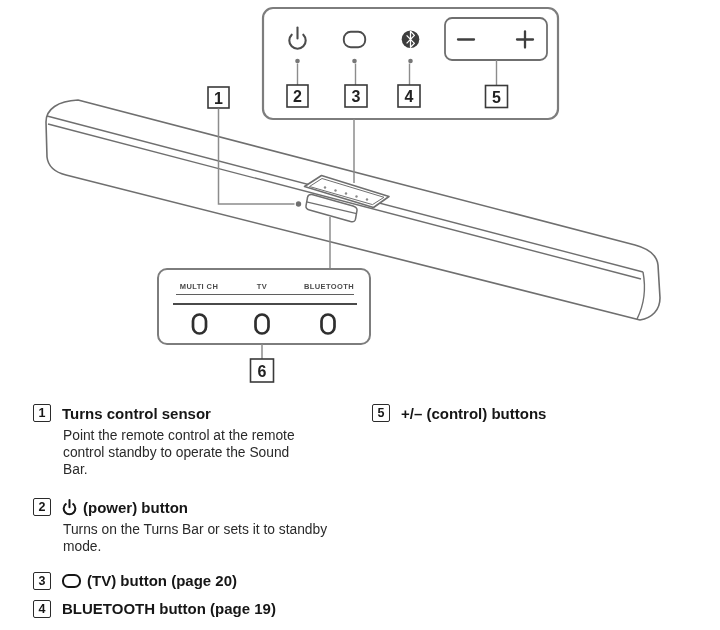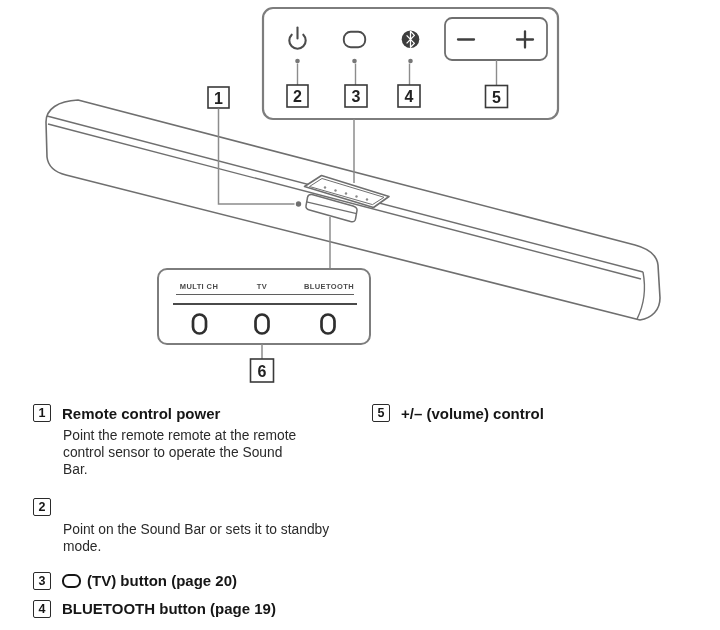--- a/index.html
+++ b/index.html
@@ -168,30 +168,39 @@
     </g>
   </svg>
 
   <div class="legend">
 
     <div class="col-left">
 
       <div class="item mb-a">
         <div class="numrow">
           <span class="nbox">1</span>
-          <span class="ititle">Remote control power</span>
-        </div>
-        <div class="ibody w1">Point the remote remote at the remote control sensor to operate the Sound Bar.</div>
+          <span class="ititle">Turns control sensor</span>
+        </div>
+        <div class="ibody w1">Point the remote control at the remote control standby to operate the Sound Bar.</div>
       </div>
 
       <div class="item mb-b">
         <div class="numrow">
           <span class="nbox">2</span>
-        </div>
-        <div class="ibody w2">Point on the Sound Bar or sets it to standby mode.</div>
+          <span class="ititle">
+            <span class="gicon">
+              <svg width="15" height="17" viewBox="0 0 15 17">
+                <path d="M 11.2,5.1 A 5.8,5.8 0 1 1 3.8,5.1" fill="none" stroke="#161616" stroke-width="2" stroke-linecap="round"></path>
+                <line x1="7.5" y1="1" x2="7.5" y2="8.2" stroke="#161616" stroke-width="2" stroke-linecap="round"></line>
+              </svg>
+            </span>
+            <span>(power) button</span>
+          </span>
+        </div>
+        <div class="ibody w2">Turns on the Turns Bar or sets it to standby mode.</div>
       </div>
 
       <div class="item mb-c">
         <div class="numrow">
           <span class="nbox">3</span>
           <span class="ititle">
             <span class="gicon">
               <svg width="19" height="14" viewBox="0 0 19 14">
                 <rect x="1" y="1" width="17" height="12" rx="5.5" fill="none" stroke="#161616" stroke-width="2"></rect>
               </svg>
@@ -207,19 +216,19 @@
           <span class="ititle">BLUETOOTH button (page 19)</span>
         </div>
       </div>
 
     </div>
 
     <div class="col-right">
       <div class="item">
         <div class="numrow">
           <span class="nbox">5</span>
-          <span class="ititle">+/– (volume) control</span>
+          <span class="ititle">+/– (control) buttons</span>
         </div>
       </div>
     </div>
 
   </div>
 </div>
 
 </body></html>

